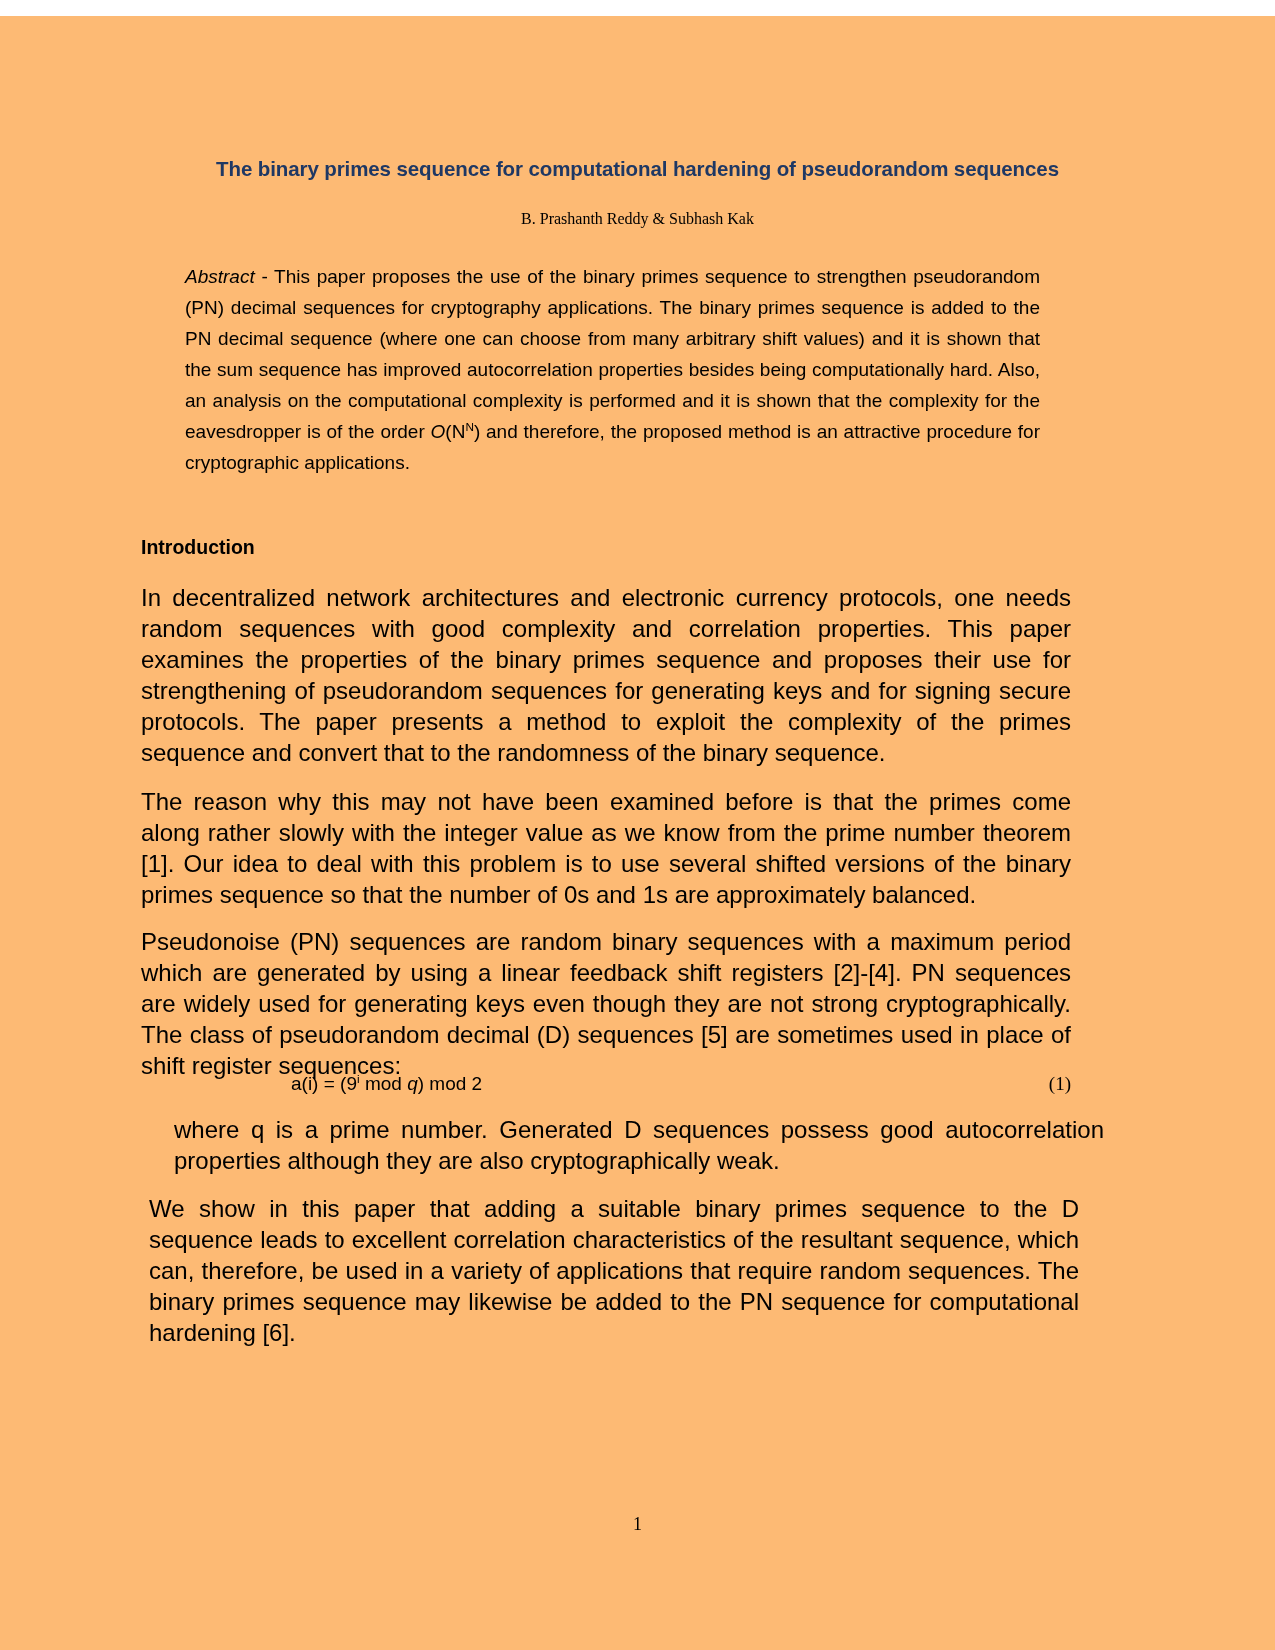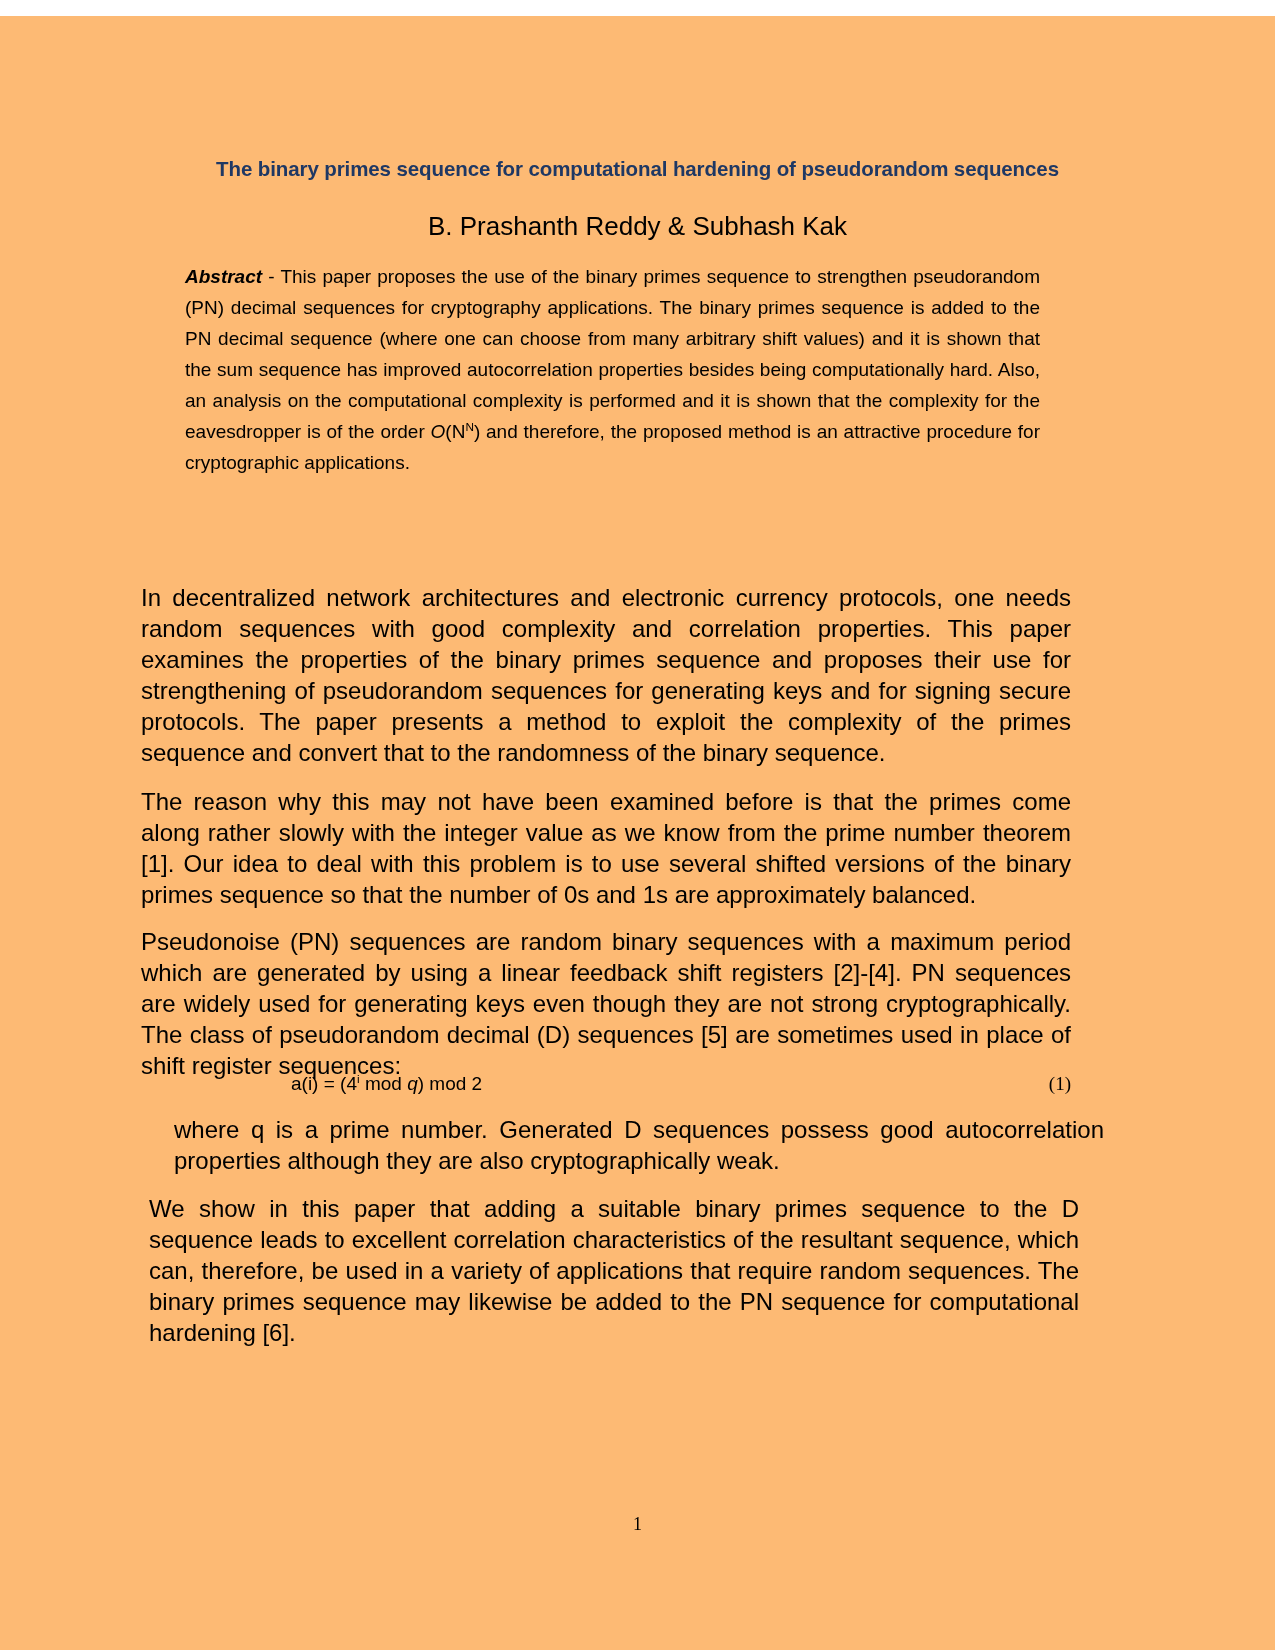--- a/index.html
+++ b/index.html
@@ -36,40 +36,40 @@
     letter-spacing: -0.1px;
     color: #1F3864;
     line-height: 1.3;
   }
   .authors {
     position: absolute;
     left: 140px;
     top: 192px;
     width: 995px;
     text-align: center;
-    font-family: Liberation Sans, sans-serif;
-    font-size: 26px;
+    font-family: Liberation Serif, serif;
+    font-size: 16px;
     color: #000000;
     line-height: 1.4;
   }
   
   .abstract {
     position: absolute;
     left: 185px;
     top: 245px;
     width: 855px;
     text-align: justify;
     text-justify: inter-word;
     font-family: "Liberation Sans", sans-serif;
     font-size: 19px;
     line-height: 31px;
     color: #000000;
   }
   .abstract .lead {
-    font-weight: bold;
+    font-weight: normal;
     font-style: italic;
   }
   .it { font-style: italic; }
   sup { font-size: 0.62em; vertical-align: super; line-height: 0; }
   
   .heading {
     position: absolute;
     left: 141px;
     width: 930px;
     font-family: "Liberation Sans", sans-serif;
@@ -129,29 +129,30 @@
 <div class="page">
 
   <div class="title" style="color: rgb(31, 56, 100);">The binary primes sequence for computational hardening of pseudorandom sequences</div>
 
   <div class="authors">B. Prashanth Reddy &amp; Subhash Kak</div>
 
   <div class="abstract">
     <span class="lead">Abstract</span><span> - This paper proposes the use of the binary primes sequence to strengthen pseudorandom (PN) decimal sequences for cryptography applications. The binary primes sequence is added to the PN decimal sequence (where one can choose from many arbitrary shift values) and it is shown that the sum sequence has improved autocorrelation properties besides  being computationally hard. Also, an analysis on the computational complexity is performed and it is shown that the complexity for the eavesdropper is of the order </span><span class="it">O</span><span>(N</span><sup>N</sup><span>)</span><span> and therefore, the proposed method is an attractive procedure for cryptographic applications.</span>
   </div>
 
+  <div class="heading" style="top:520px;">Introduction</div>
 
   <div class="para" style="top:566px;">In decentralized network architectures and electronic currency protocols, one  needs random sequences with good complexity and correlation properties.  This paper examines the properties of the binary primes sequence and proposes their use for strengthening of pseudorandom sequences for generating keys and for signing secure protocols. The paper presents a method to exploit the complexity of the primes sequence and convert that to the randomness of the binary sequence.</div>
 
   <div class="para" style="top:770px;">The reason why this may not have been examined before is that the primes come along rather slowly with the integer value as we know from the prime number theorem [1]. Our idea to deal with this problem is to use several shifted versions of the binary primes sequence so that the number of 0s and 1s are approximately balanced.</div>
 
   <div class="para" style="top:910px;">Pseudonoise (PN) sequences are random binary sequences with a maximum period which are generated by using a linear feedback shift registers [2]-[4].  PN sequences are widely used for generating keys even though they are not strong cryptographically.  The class of pseudorandom decimal (D) sequences [5] are sometimes used in place of shift register sequences:</div>
 
   <div class="equation-row" style="top:1052px;">
-    <span class="eq-body"><span>a(i) = (4</span><sup>i</sup><span> mod </span><span class="it">q</span><span>) mod 2</span></span>
+    <span class="eq-body"><span>a(i) = (9</span><sup>i</sup><span> mod </span><span class="it">q</span><span>) mod 2</span></span>
     <span class="eq-num">(1)</span>
   </div>
 
   <div class="para" style="top:1098px;margin-left:33px;">where q is a prime number. Generated D sequences possess good autocorrelation properties although they are also cryptographically weak.</div>
 
   <div class="para" style="top:1177px;margin-left:8px;">We show in this paper that adding a suitable binary primes sequence to the D sequence leads to excellent correlation characteristics of the resultant sequence, which can, therefore, be used in a variety of applications that require random sequences. The binary primes sequence may likewise be added to the PN sequence for computational hardening [6].</div>
 
   <div class="page-number">1</div>
 
 </div>

